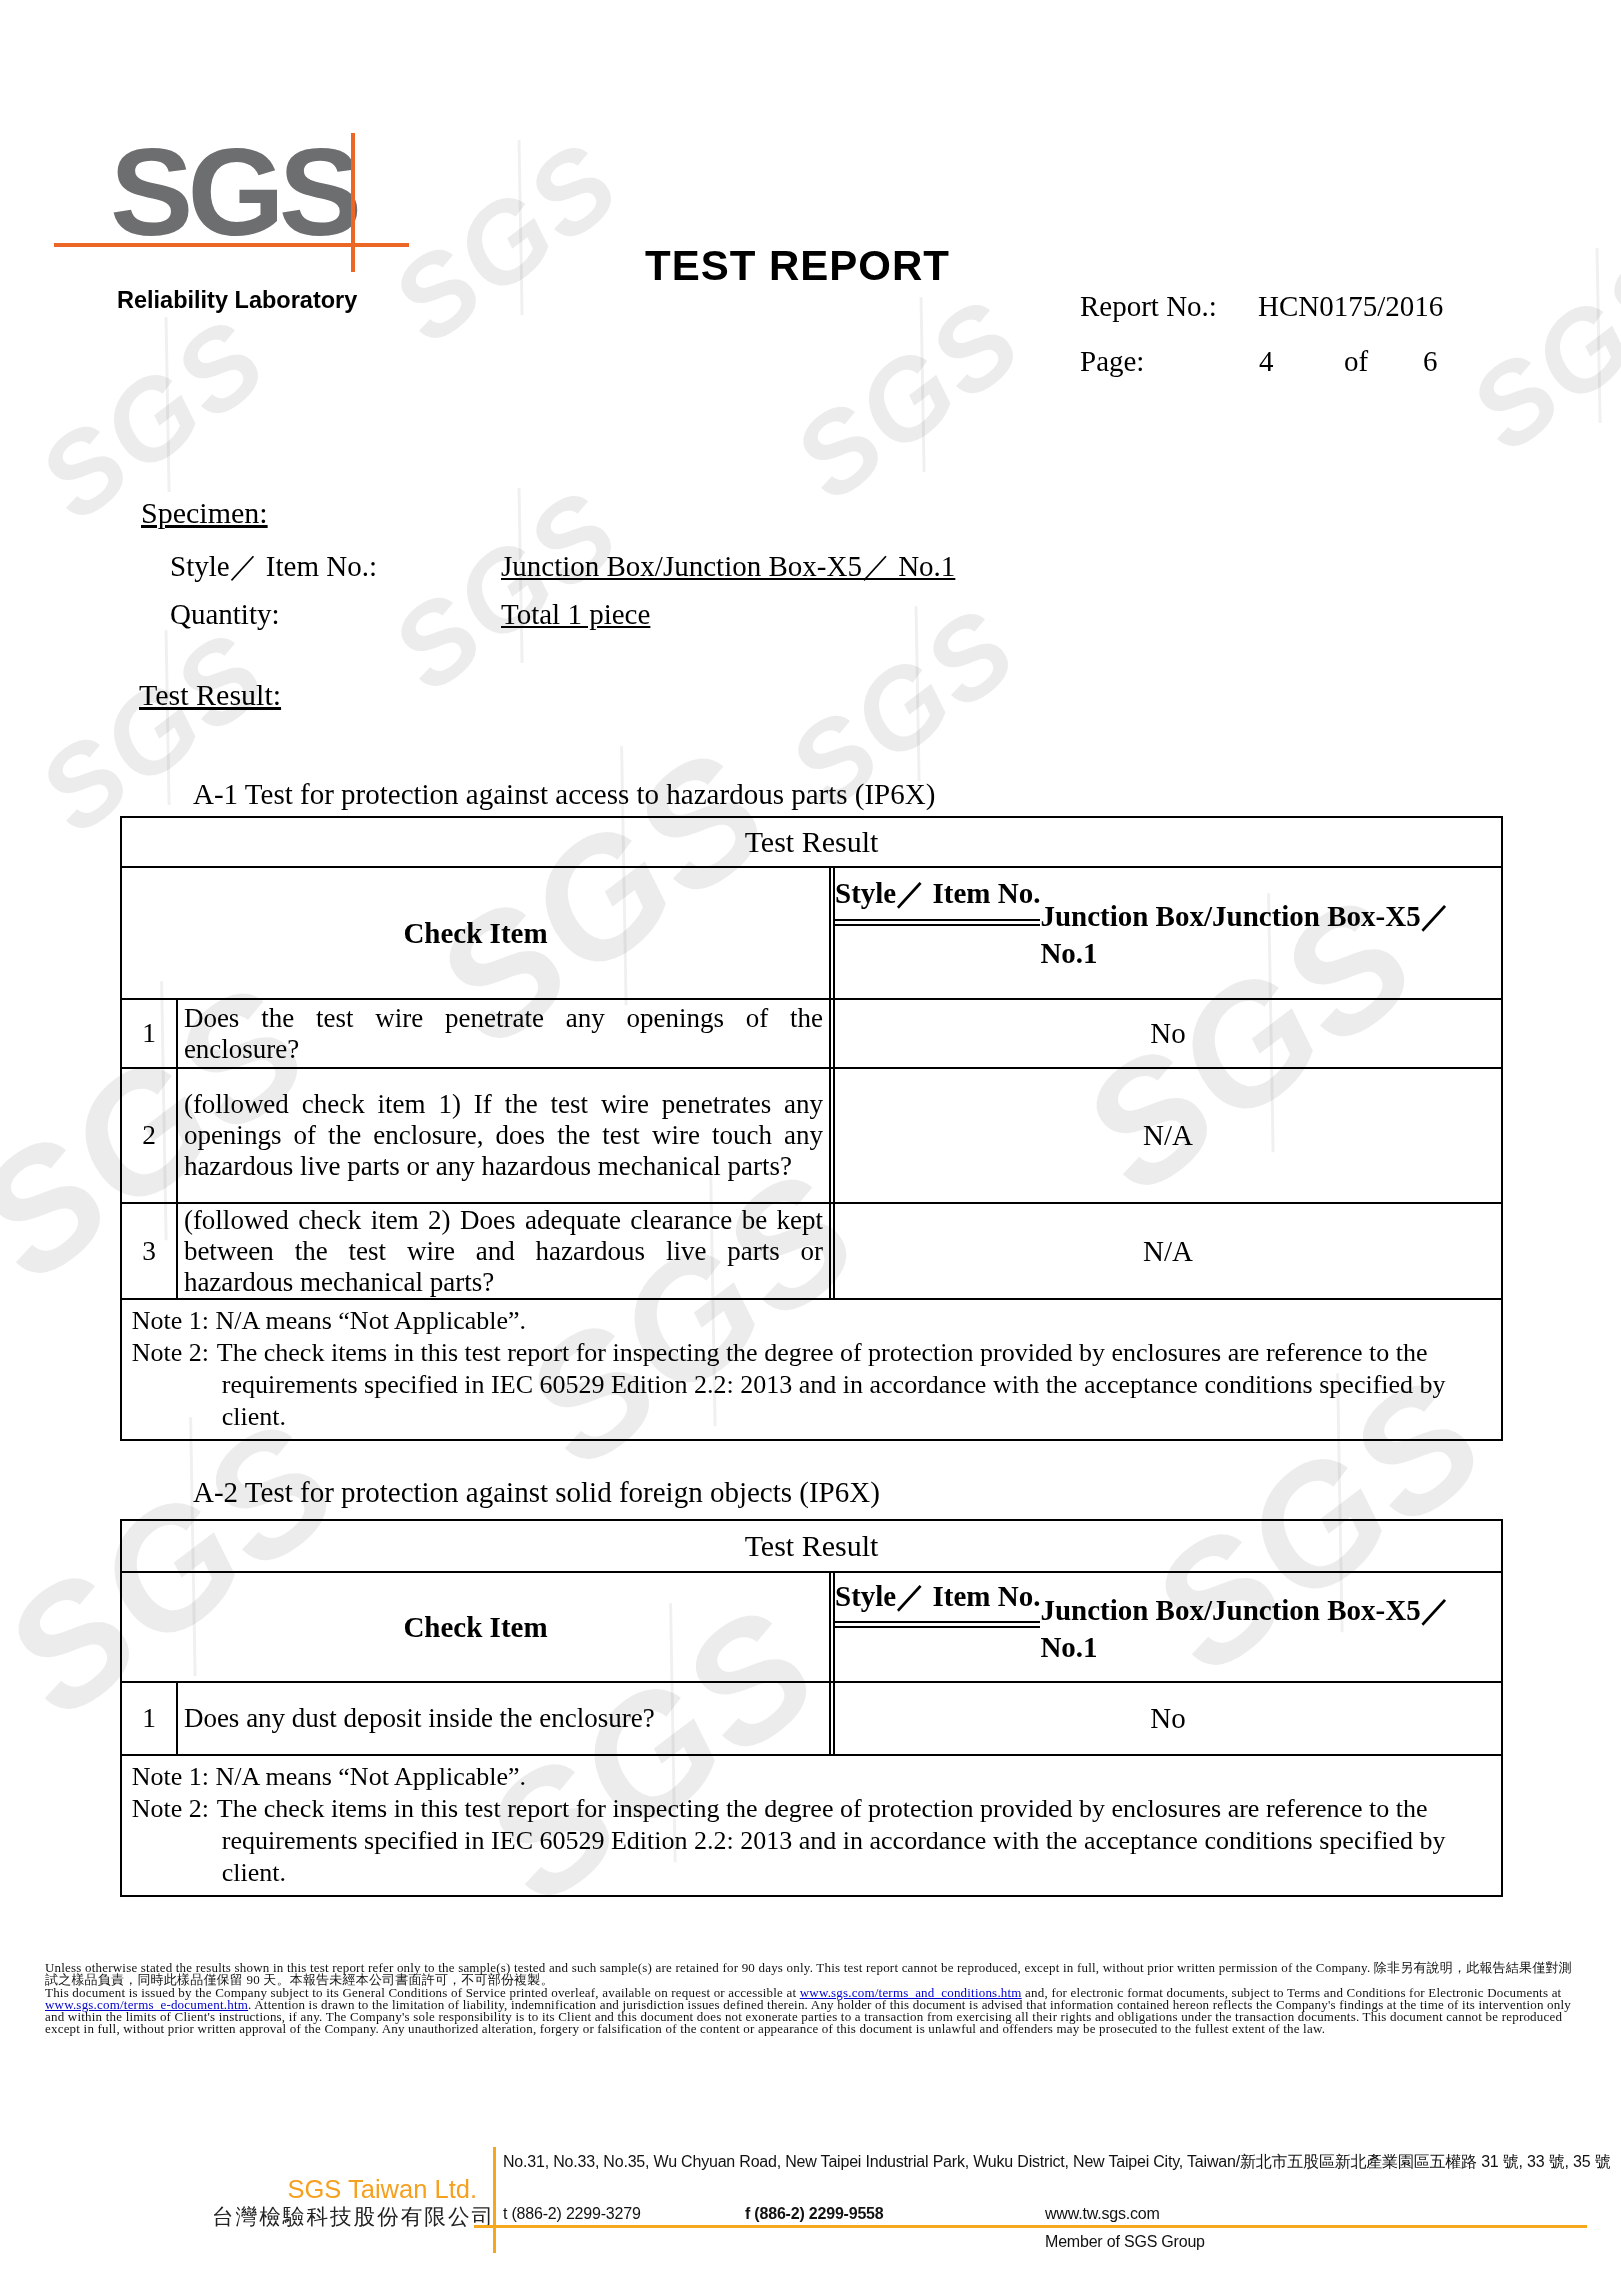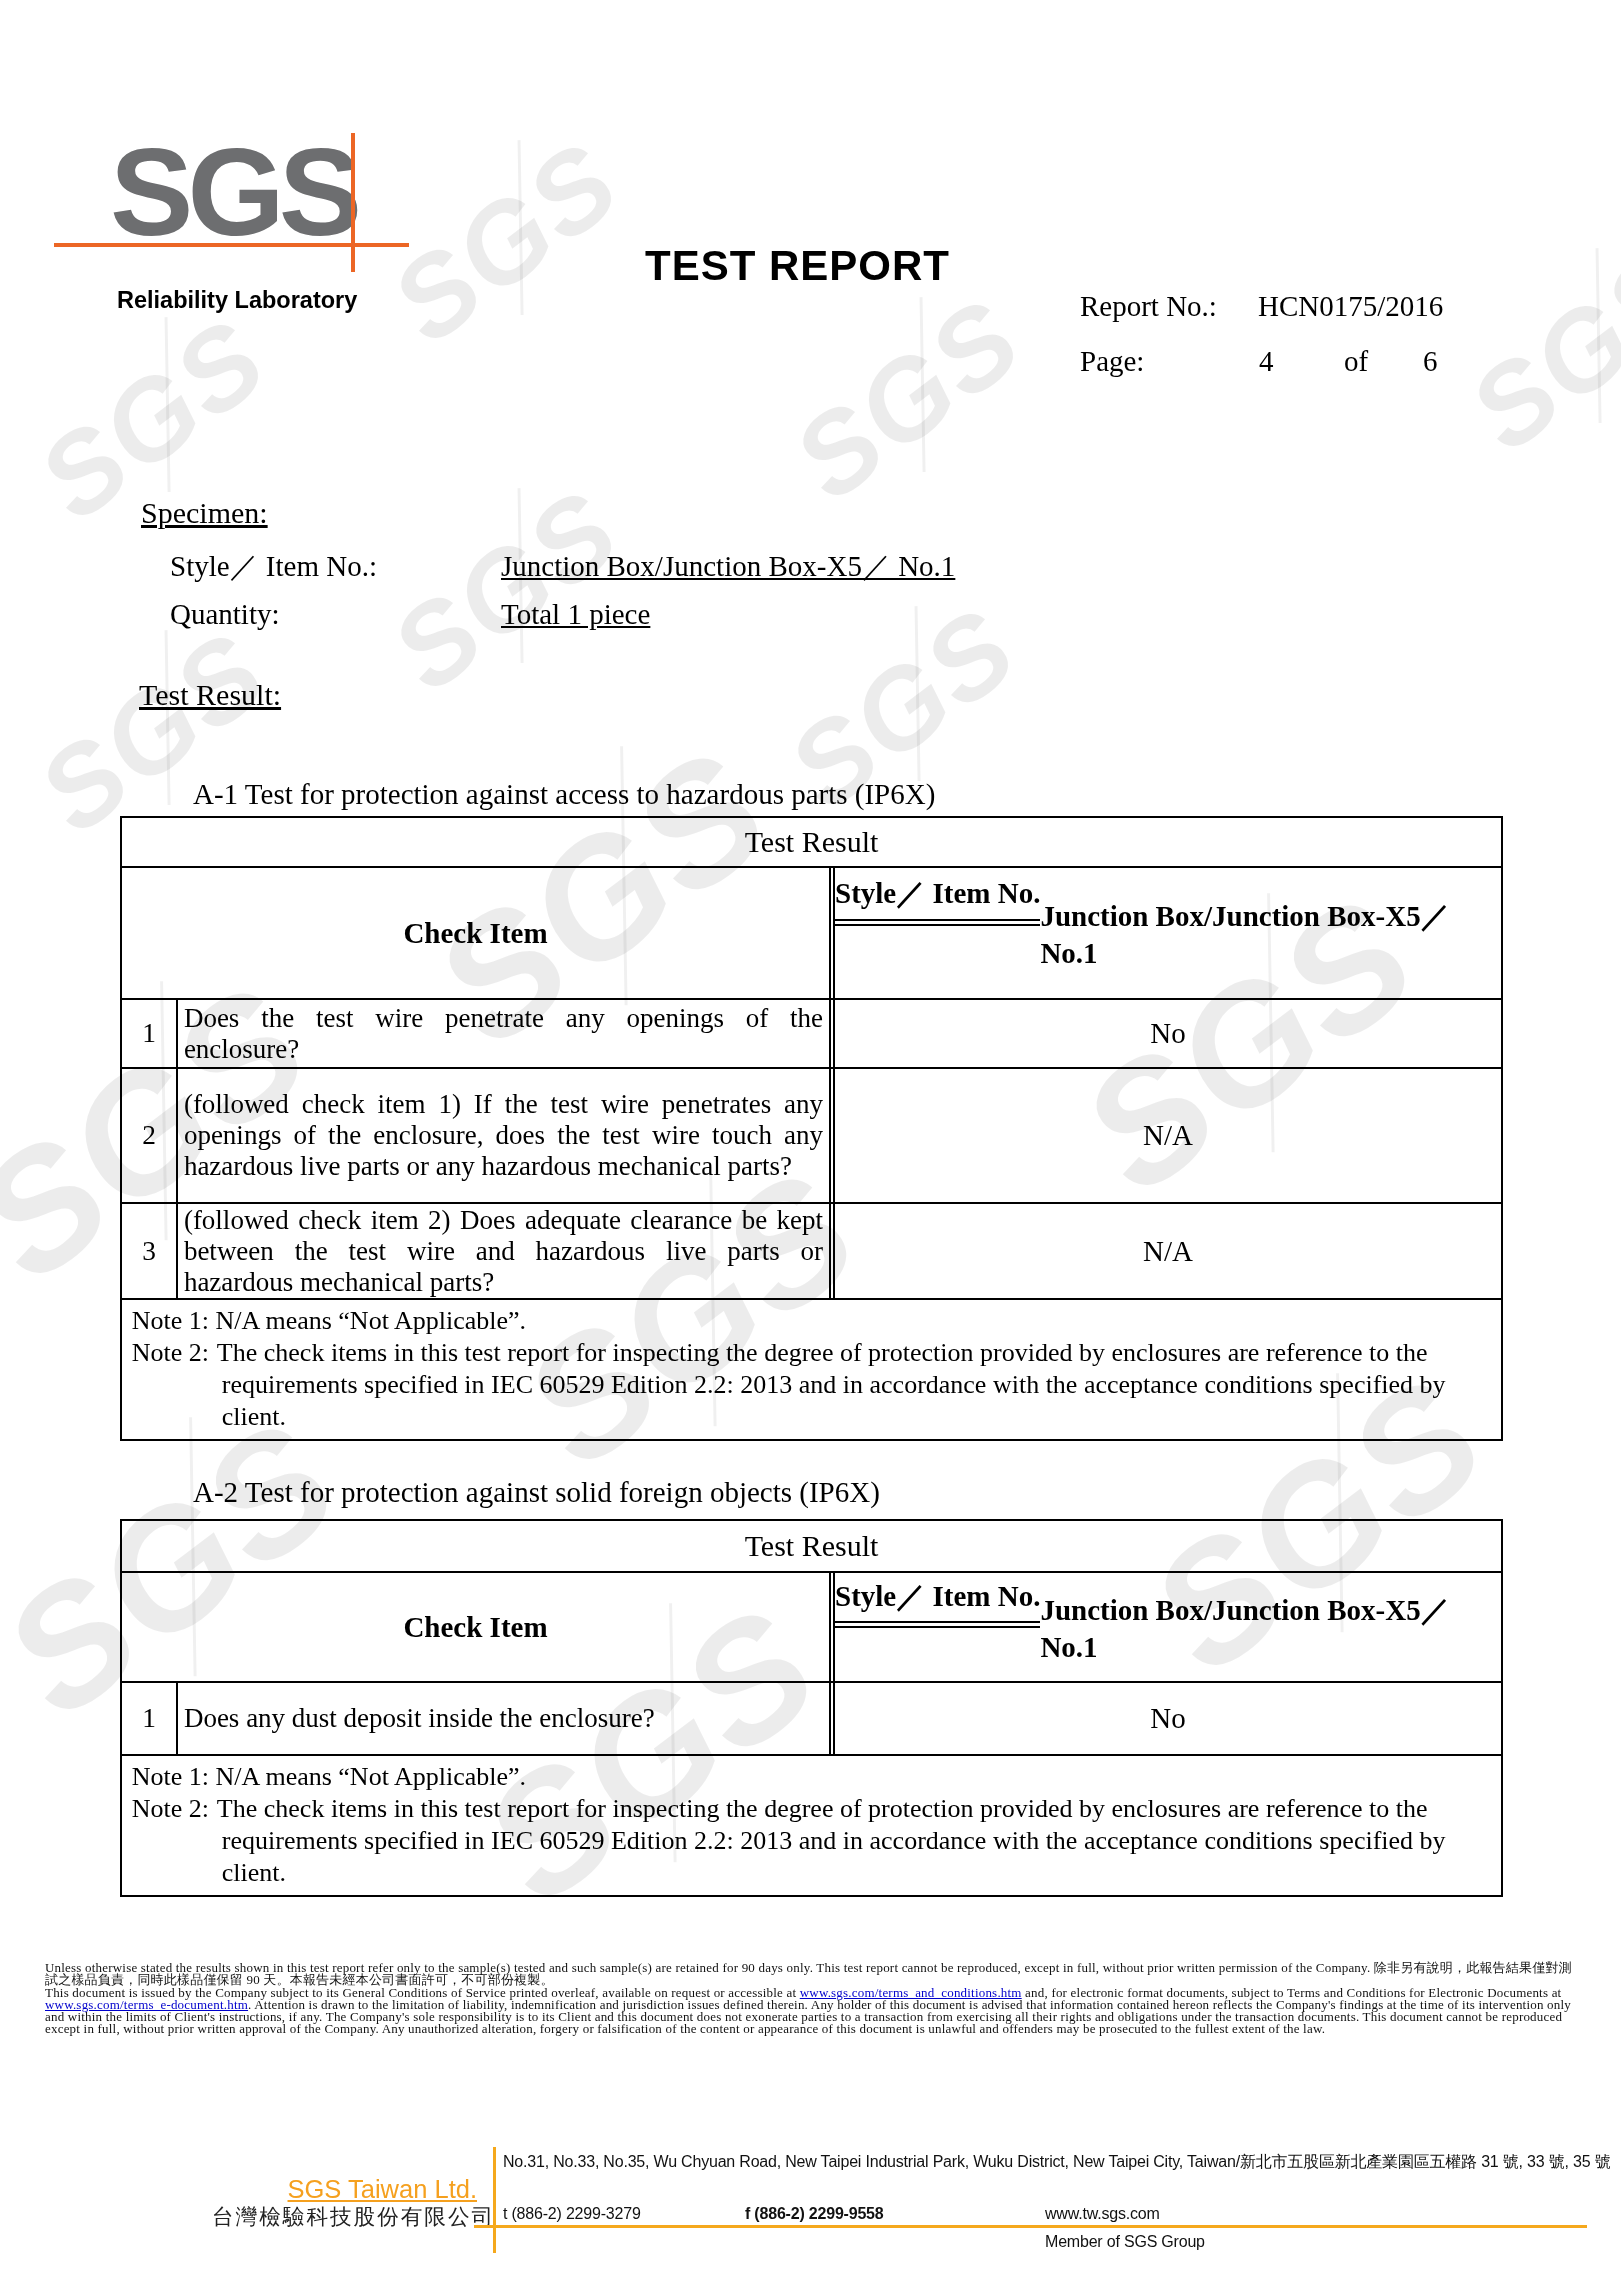--- a/index.html
+++ b/index.html
@@ -55,21 +55,21 @@
   .tbl-notes { padding:4.9px 9.8px 5.9px 9.8px; font-size:26px; line-height:32px; }
   .note2 { padding-left:90px; text-indent:-90px; }
   .note2 .n2label { margin-right:7.8px; }
 
   
   .legal { left:45px; top:1962px; width:1529px; font-family:Liberation Serif, serif;
            font-size:13px; line-height:12.3px; letter-spacing:0.2px; color:#111; z-index:2; }
   .legal .lnk { color:#0000cc; text-decoration:underline; }
   .company-en { left:196px; top:2175px; width:281px; text-align:right;
                 font-family:"Liberation Sans",sans-serif; font-size:25.5px; color:#f5a01e;
-                white-space:nowrap;text-decoration:underline; }
+                white-space:nowrap; }
   .company-zh { left:212px; top:2202px; font-size:21.6px; letter-spacing:2px; color:#222;
                 white-space:nowrap; }
   .f-vline { left:493px; top:2147px; width:2.9px; height:106px; background:#f5a81c; }
   .f-hline { left:474px; top:2225px; width:1113px; height:2.9px; background:#f5a81c; }
   .faddr { font-family:"Liberation Sans",sans-serif; font-size:16px; letter-spacing:-0.2px;
            white-space:nowrap; color:#111; }
 </style>
 </head>
 <body>
 

